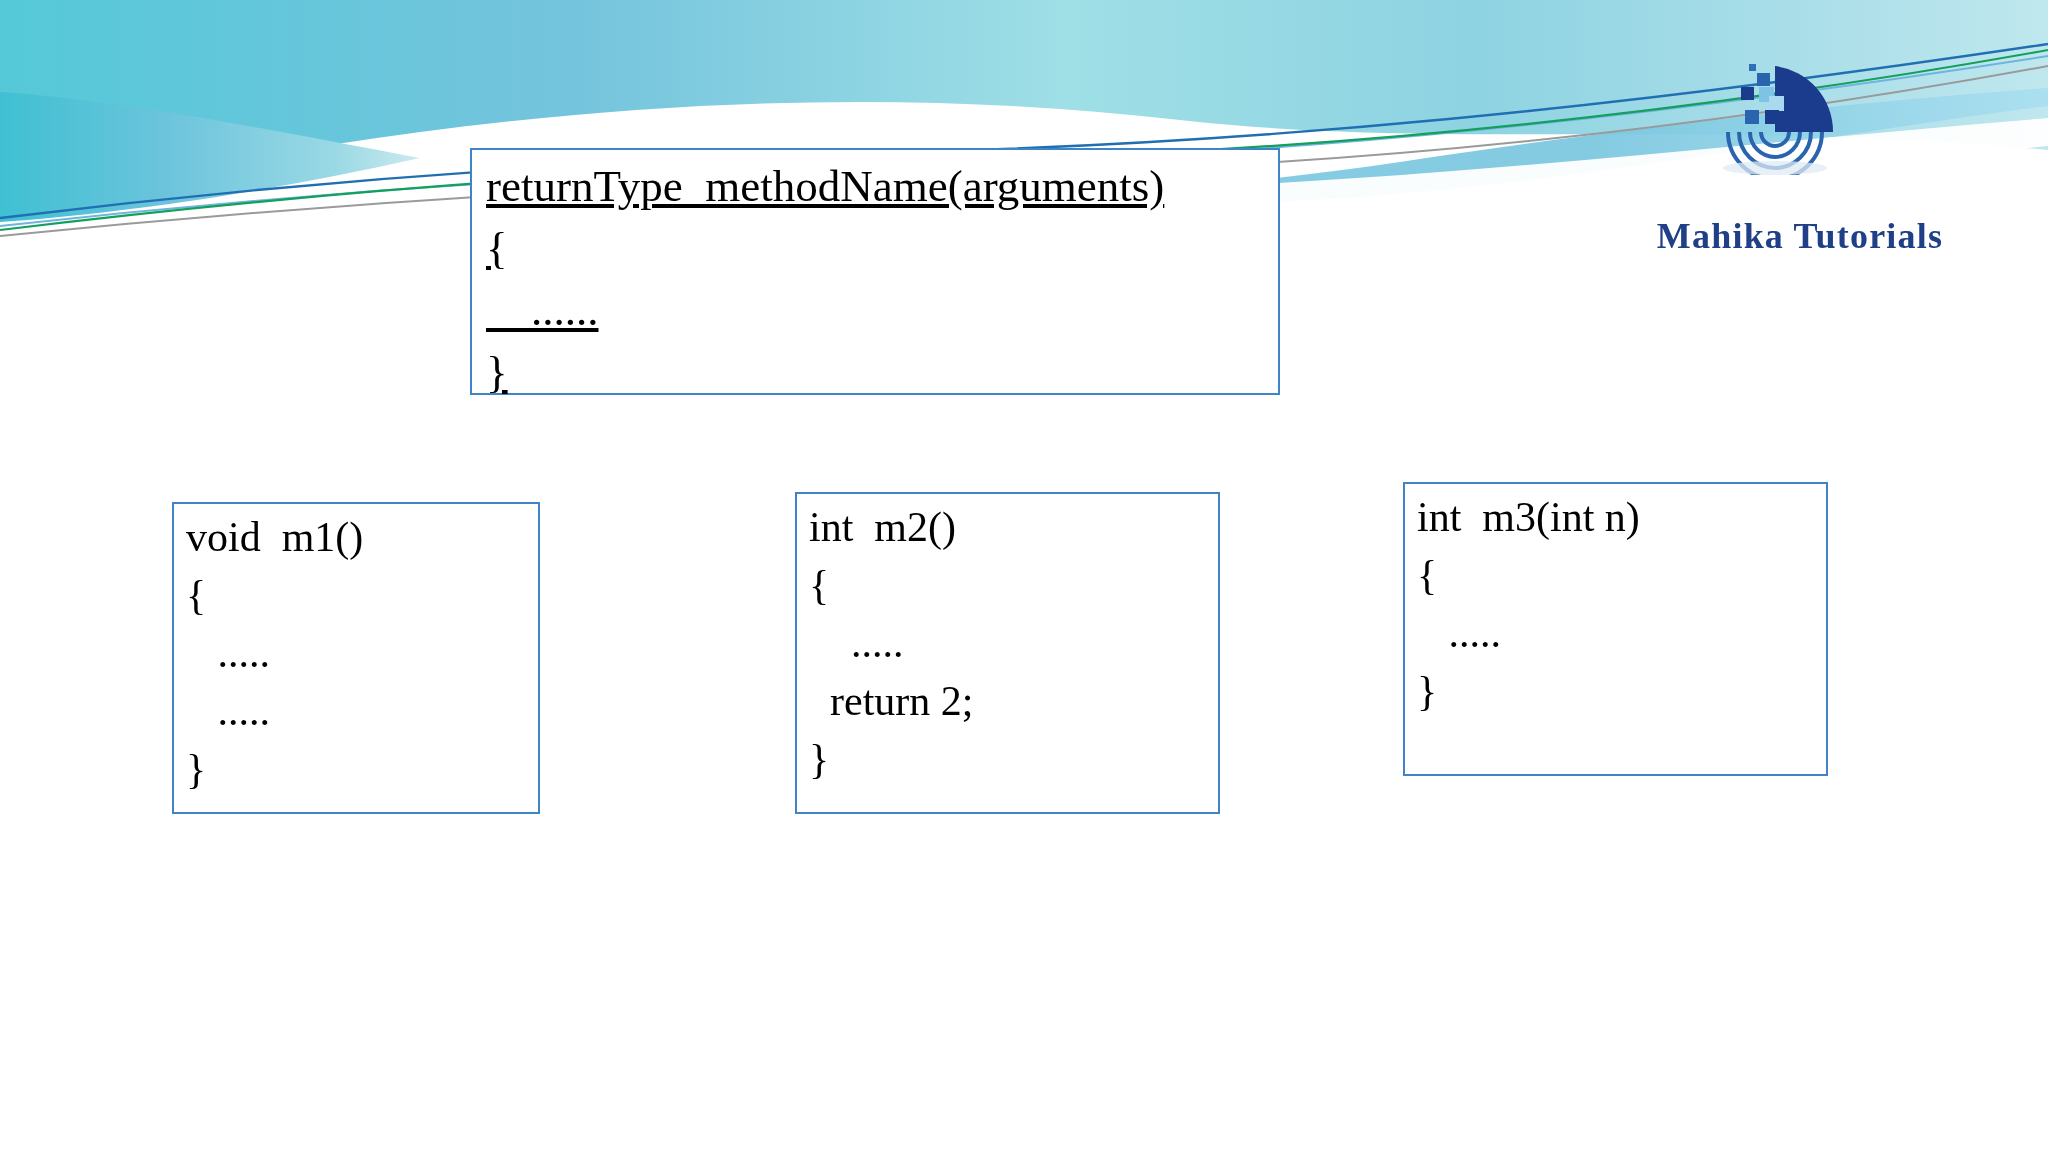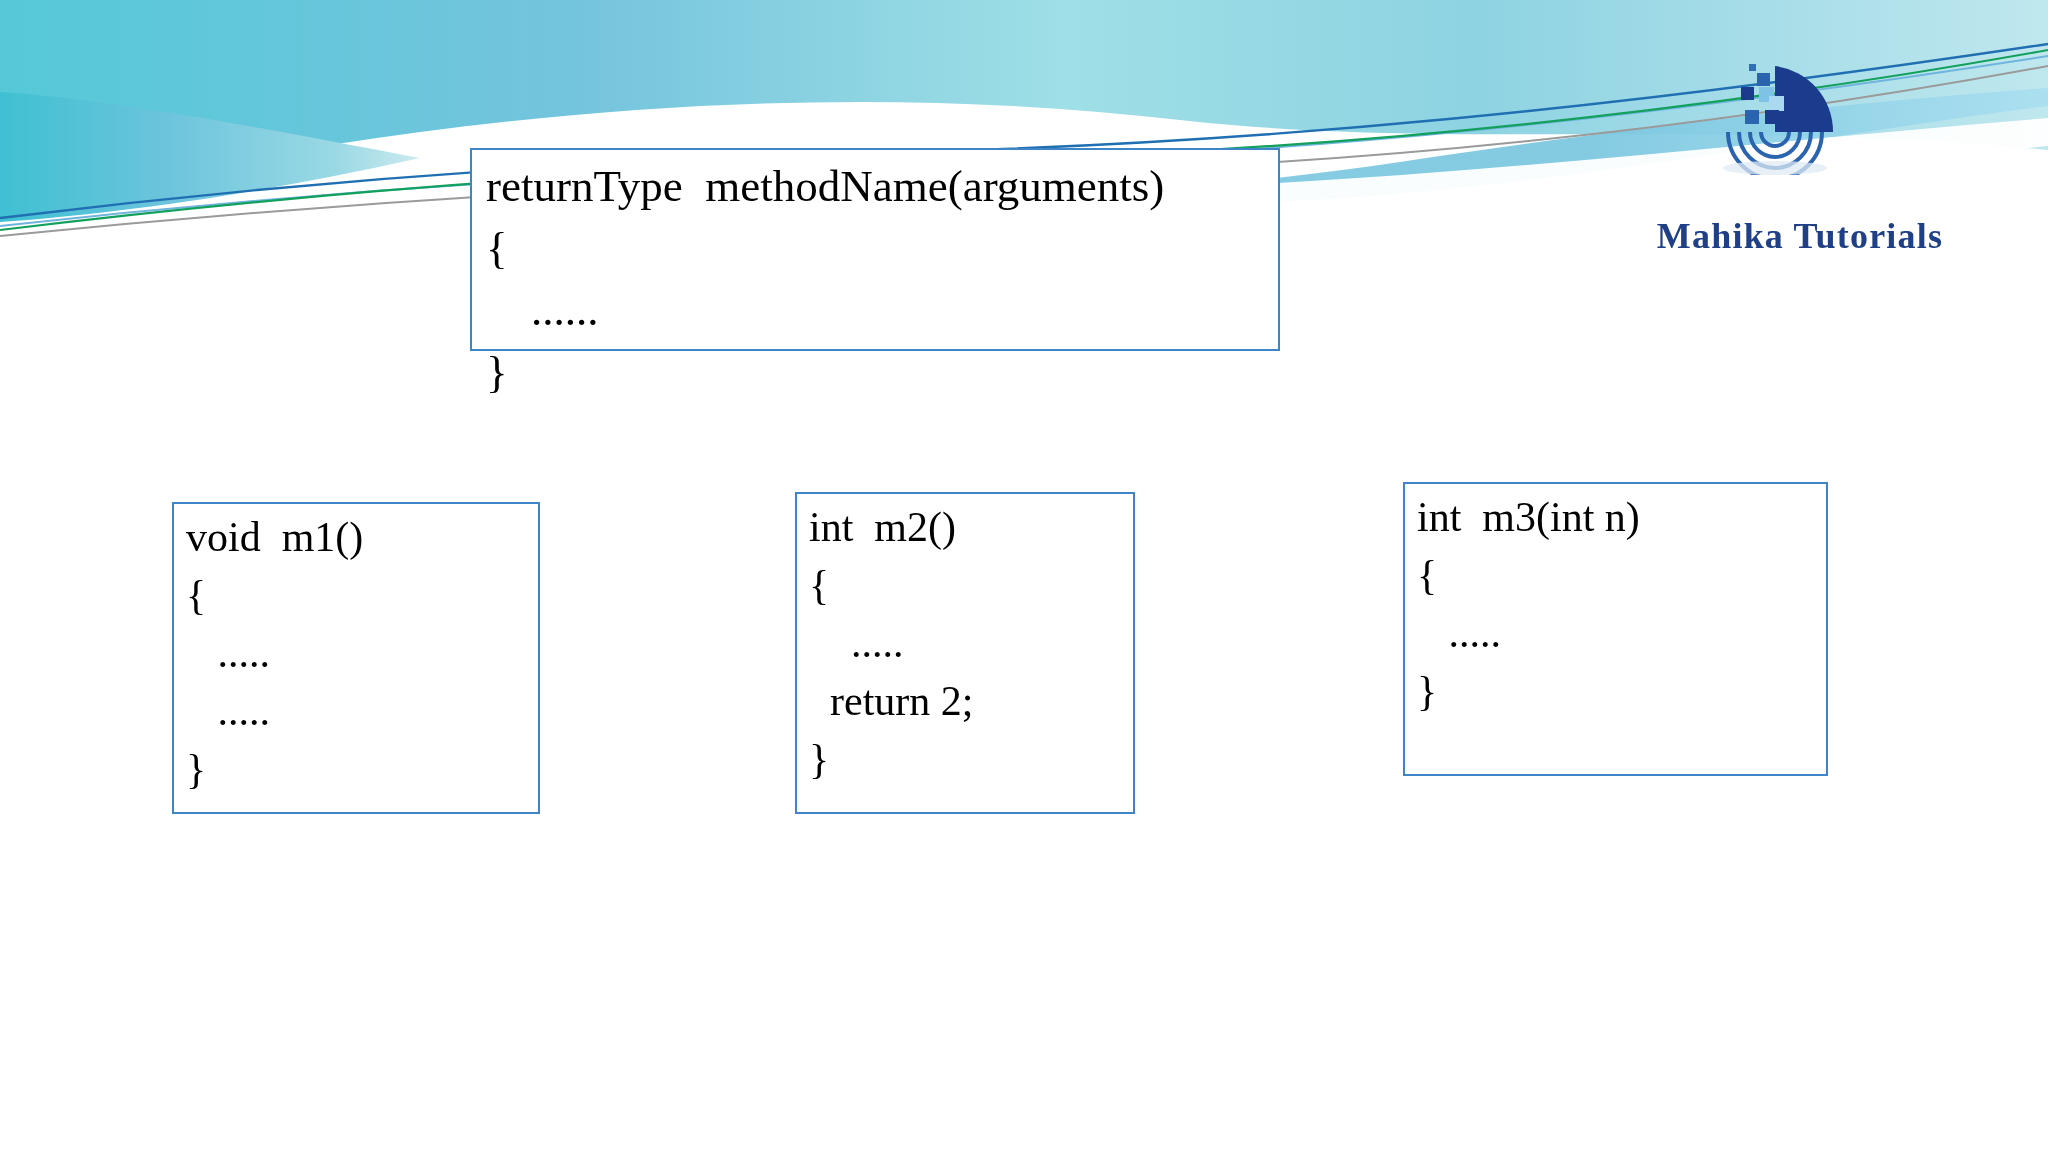--- a/index.html
+++ b/index.html
@@ -67,41 +67,42 @@
     color: #000000;
     white-space: pre;
     line-height: 1.0;
   }
 
   
   #box-signature {
     left: 470px;
     top: 148px;
     width: 810px;
-    height: 203px;
+    height: 247px;
     padding: 14px 8px 0 14px;
+    text-decoration: underline;
   }
   #box-signature .code-line {
     font-size: 45px;
     height: 62px;
   }
 
   
   #box-m1 {
     left: 152px;
     top: 502px;
     width: 368px;
     height: 312px;
     padding: 12px 0 0 12px;
     margin-left: 20px;
   }
   #box-m2 {
     left: 795px;
     top: 492px;
-    width: 340px;
+    width: 425px;
     height: 322px;
     padding: 12px 0 0 12px;
   }
   #box-m3 {
     left: 1403px;
     top: 482px;
     width: 425px;
     height: 294px;
     padding: 12px 0 0 12px;
   }

